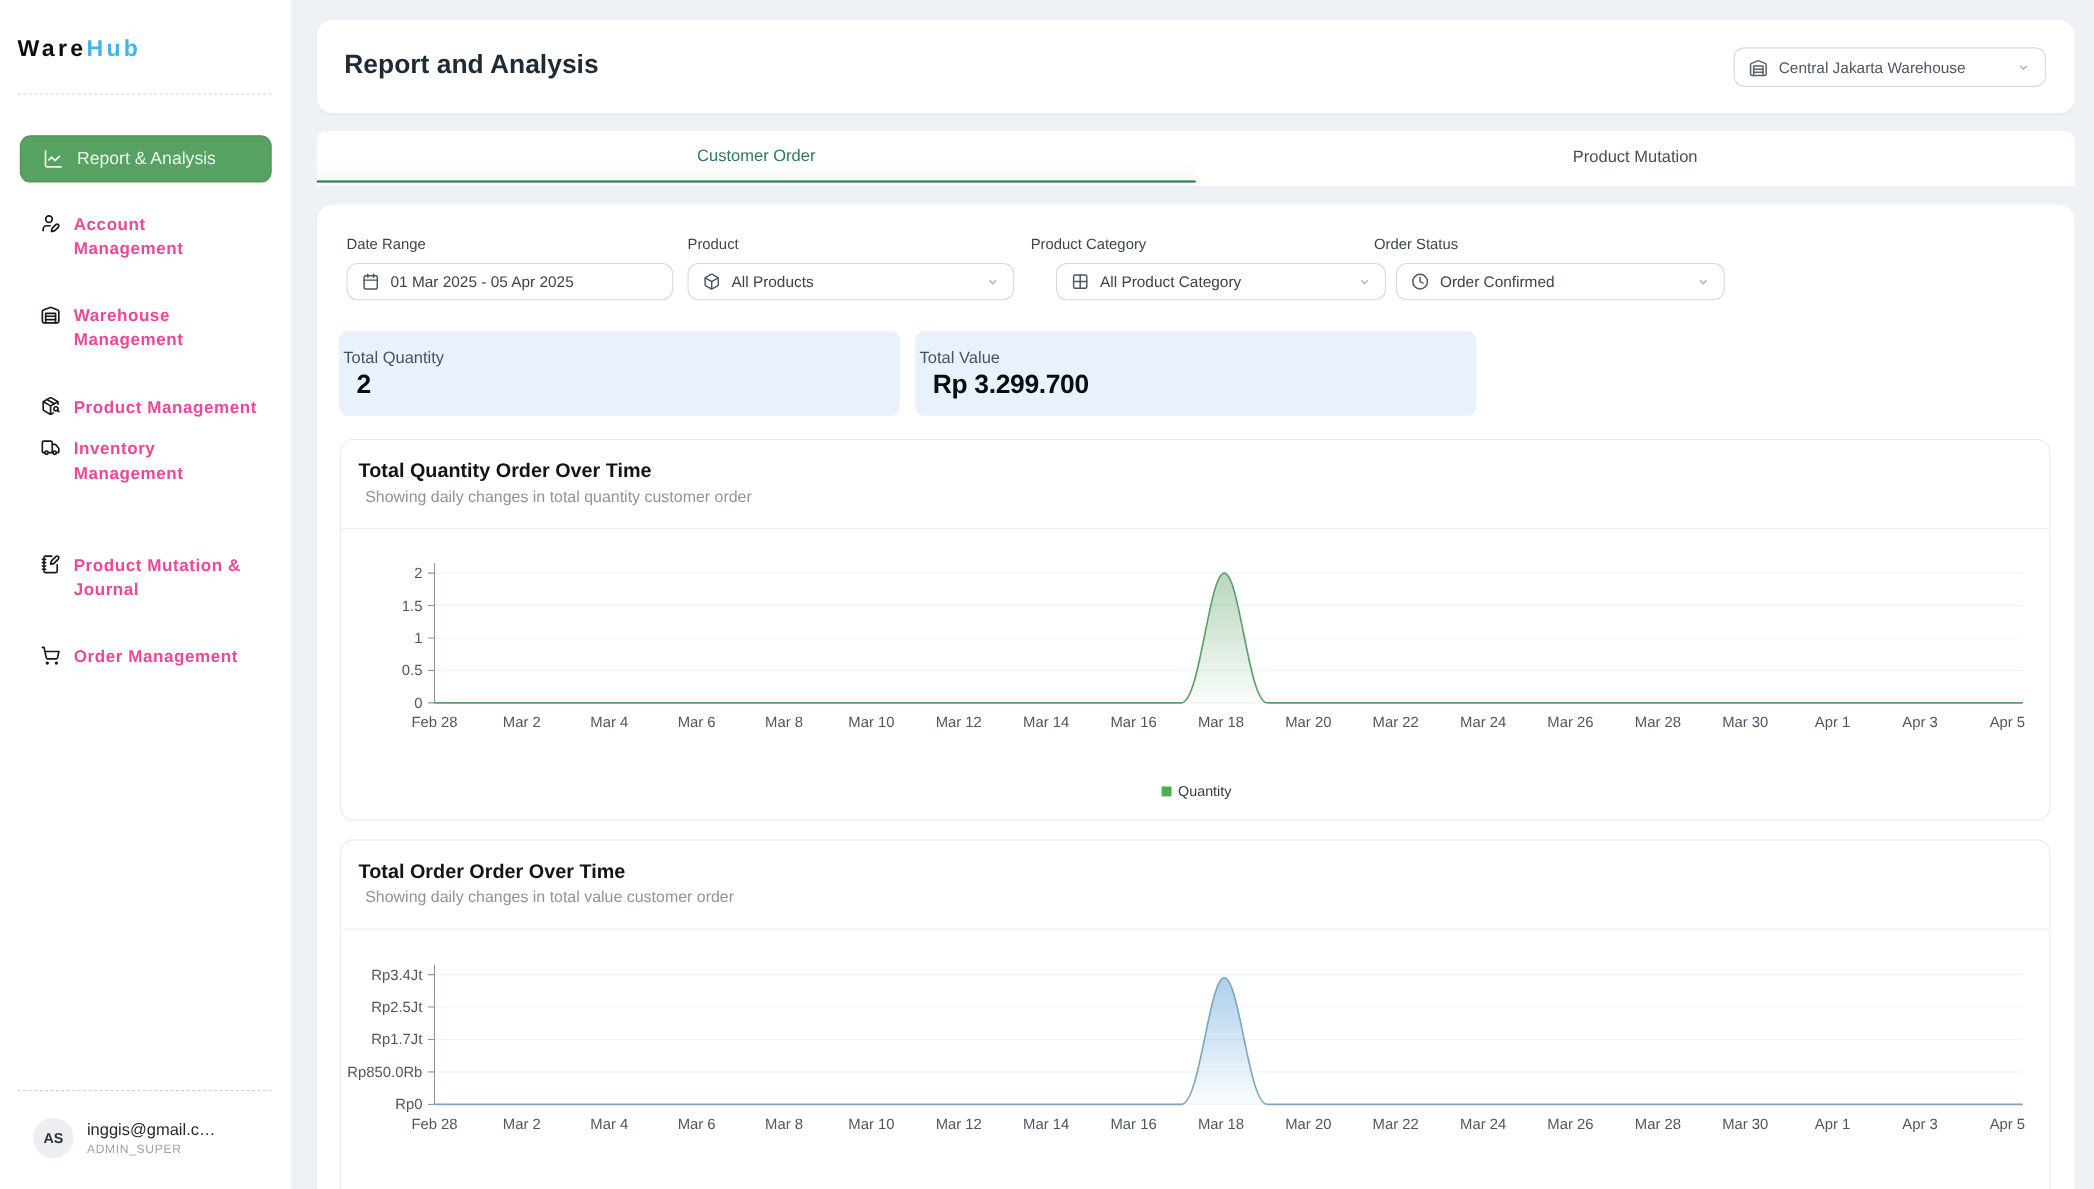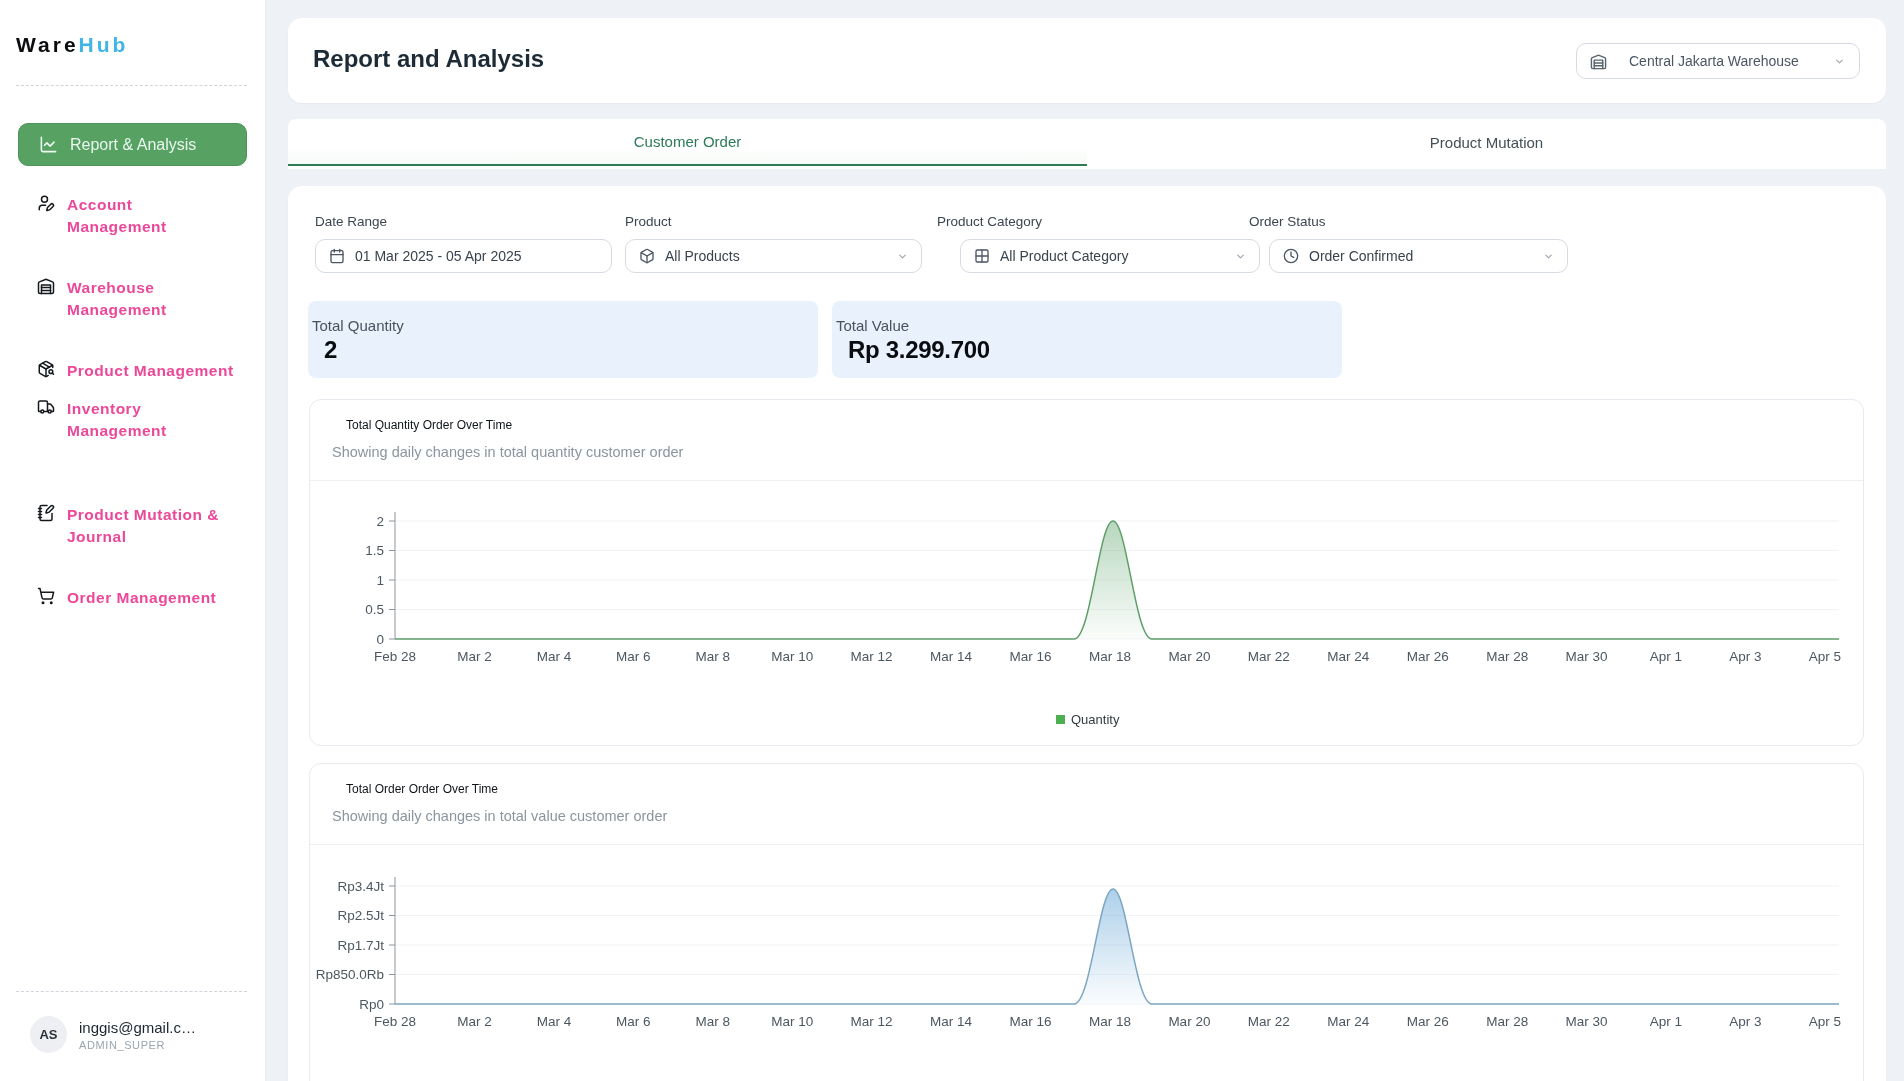--- a/index.html
+++ b/index.html
@@ -28,21 +28,21 @@
   overflow:hidden; text-overflow:ellipsis; }
 #urole { font-size:11px; color:#9ba4ad; letter-spacing:0.6px; margin-top:3px; }
 
 
 #hdr-card { position:absolute; left:288px; top:18px; width:1598px; height:85px;
   background:#fff; border-radius:14px; box-shadow:0 1px 2px rgba(16,24,40,.04); }
 #hdr-title { position:absolute; left:25px; top:27px; font-size:24px; font-weight:bold; color:#1d2b36; }
 #wh-select { position:absolute; right:26px; top:25px; width:284px; height:36px;
   border:1px solid #d6dbe3; border-radius:10px; display:flex; align-items:center; }
 #wh-select svg { margin-left:13px; }
-#wh-select .txt { margin-left:22px; font-size:14px; color:#4c5662; }
+#wh-select .txt { margin-left:10px; font-size:14px; color:#4c5662; }
 #wh-select .chev { margin-left:auto; margin-right:14px; }
 
 #tabbar { position:absolute; left:288px; top:119px; width:1598px; height:50px;
   background:#fff; border-radius:8px 8px 0 0; }
 .tab { position:absolute; top:0; height:47px; width:799px; display:flex;
   align-items:center; justify-content:center; font-size:15px; }
 #tab1 { left:0; color:#2b7a58; border-bottom:2px solid #2e7d57; background:linear-gradient(to bottom, rgba(87,161,95,0) 60%, rgba(87,161,95,0.05)); }
 #tab2 { left:799px; color:#454f58; }
 
 #main-card { position:absolute; left:288px; top:186px; width:1598px; height:980px;
@@ -55,21 +55,21 @@
 .fbox .txt { margin-left:10px; font-size:14px; color:#3a434d; }
 .fbox .chev { margin-left:auto; margin-right:13px; }
 
 .sumcard { position:absolute; top:115px; width:510px; height:77px;
   background:#e9f1fc; border-radius:8px; }
 .sumcard .lbl { margin:16px 0 0 4px; font-size:15px; color:#46535f; }
 .sumcard .val { margin:2px 0 0 16px; font-size:24px; color:#090d12; font-weight:bold; letter-spacing:-0.3px; }
 
 .chartcard { position:absolute; left:21px; width:1555px; background:#fff;
   border:1px solid #e7eaef; border-radius:12px; }
-.chartcard .ct { position:absolute; left:36px; top:18px; font-size:12px; font-weight:normal; color:#10151a;}
+.chartcard .ct { position:absolute; left:16px; top:18px; font-size:18px; font-weight:bold; color:#10151a;}
 .chartcard .cs { position:absolute; left:22px; top:44px; font-size:14.5px; color:#8b959e; }
 .chartcard .sep { position:absolute; left:0; right:0; top:80px; border-top:1px solid #edeff3; }
 </style>
 </head>
 <body>
 
 <div id="sidebar">
   <div id="logo">Ware<span>Hub</span></div>
   <div class="dash-sep" style="top:85px"></div>
   <div id="btn-report">

